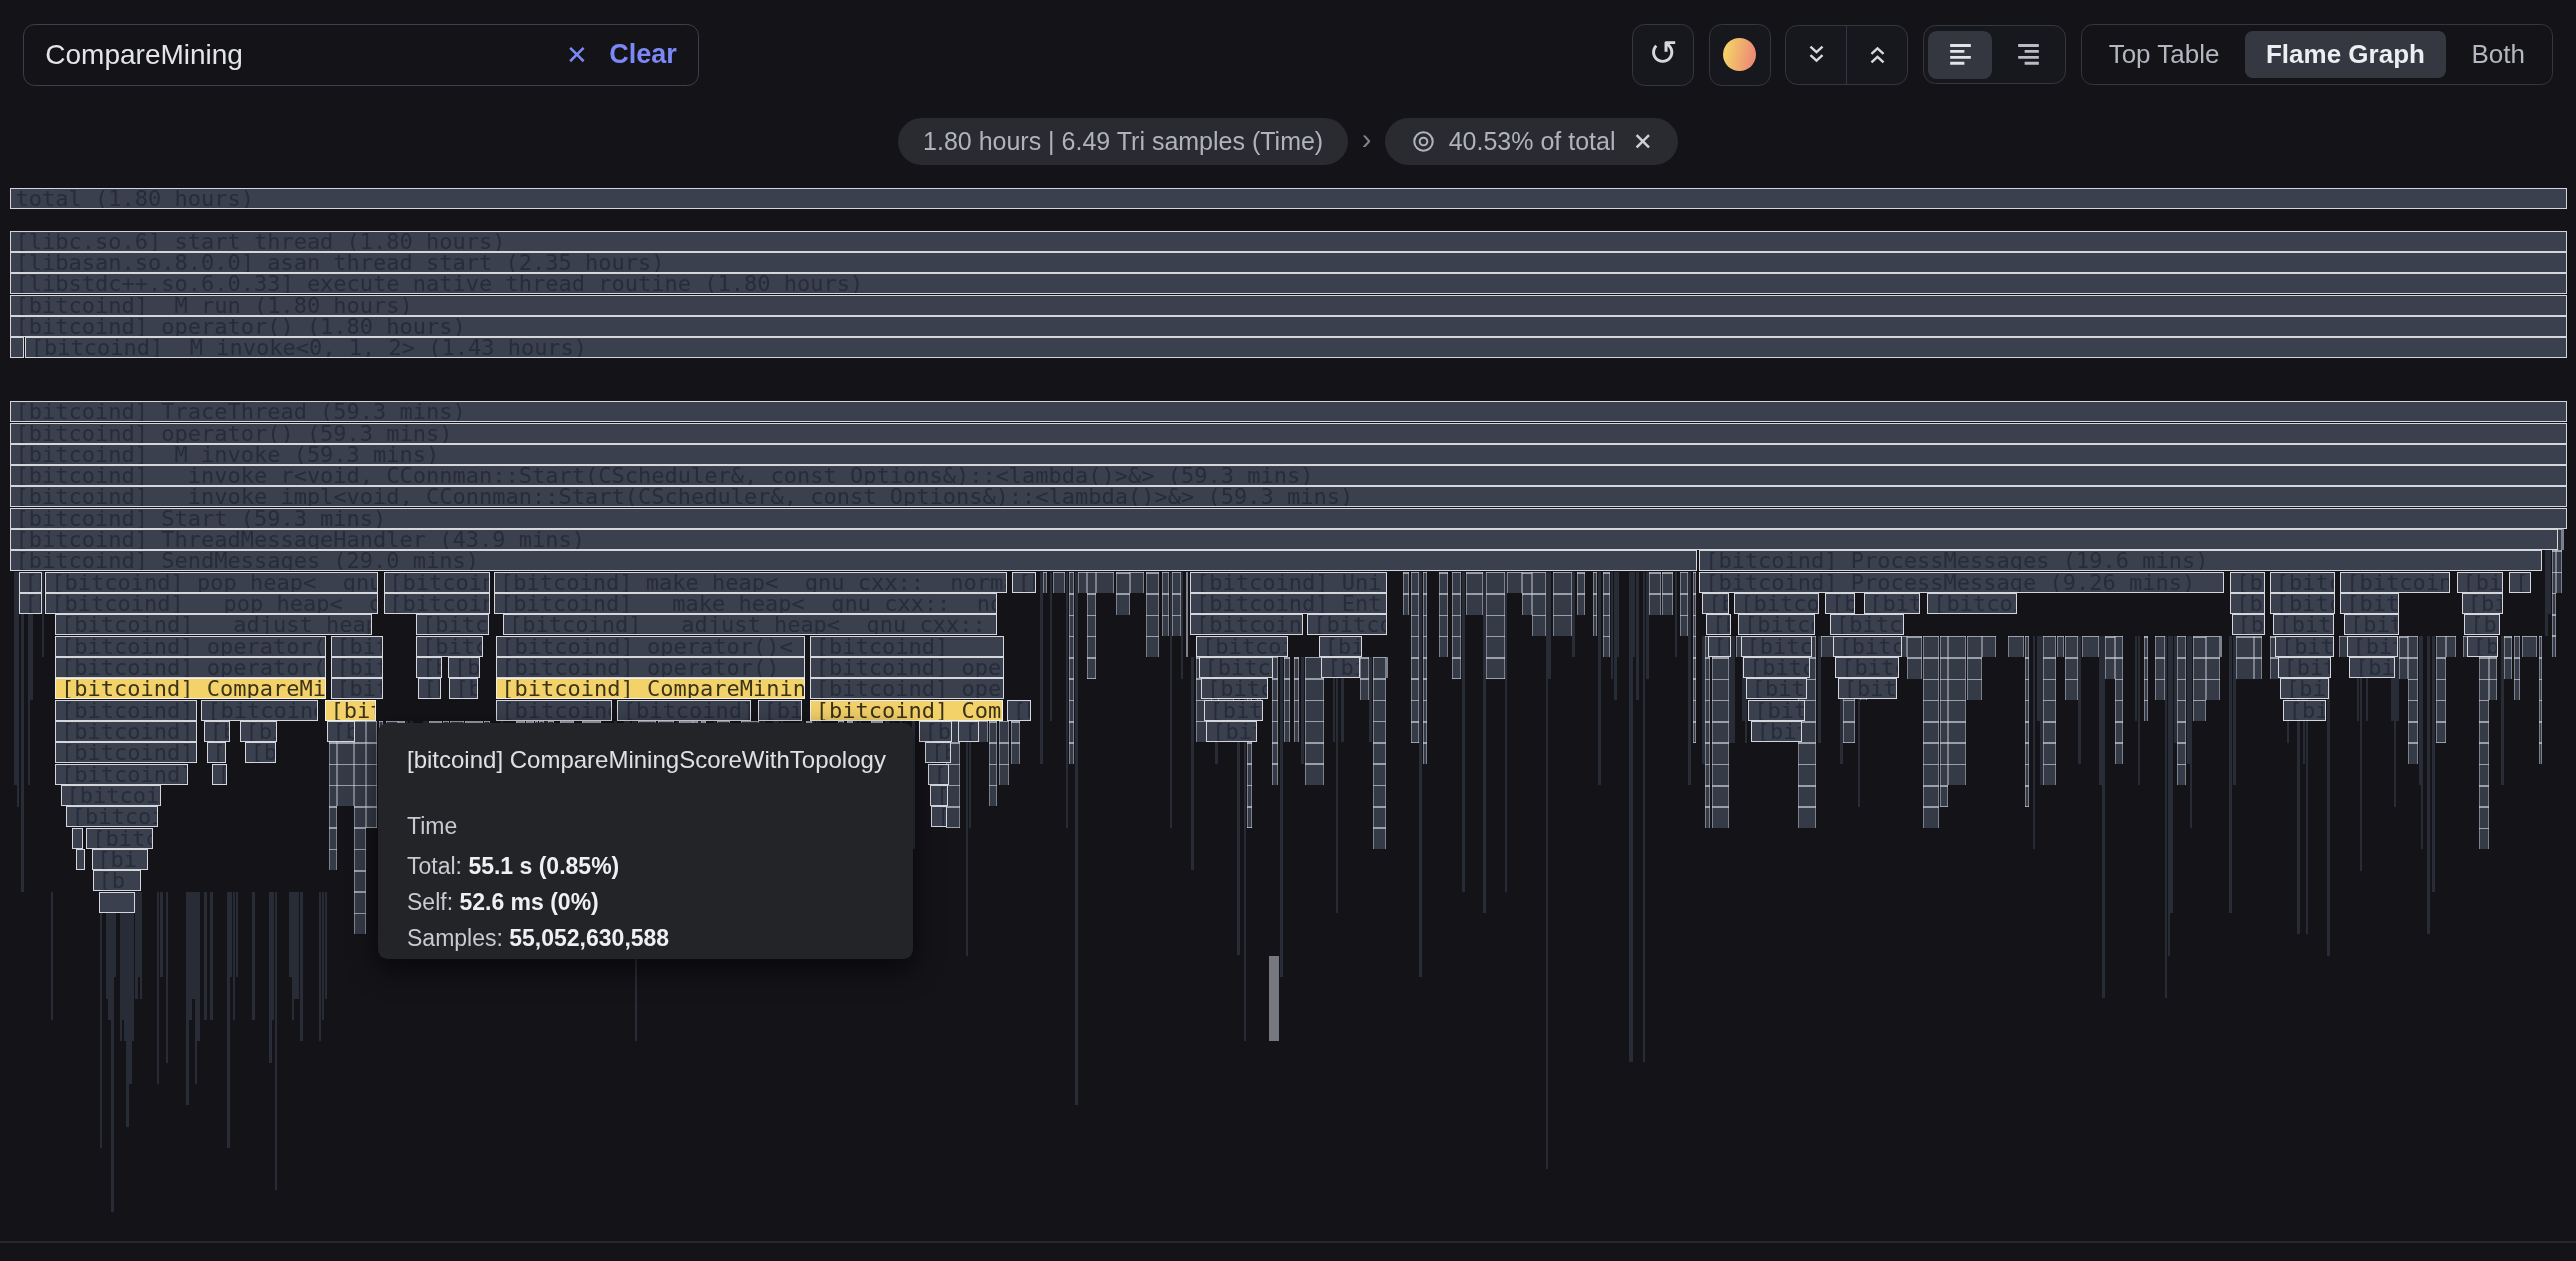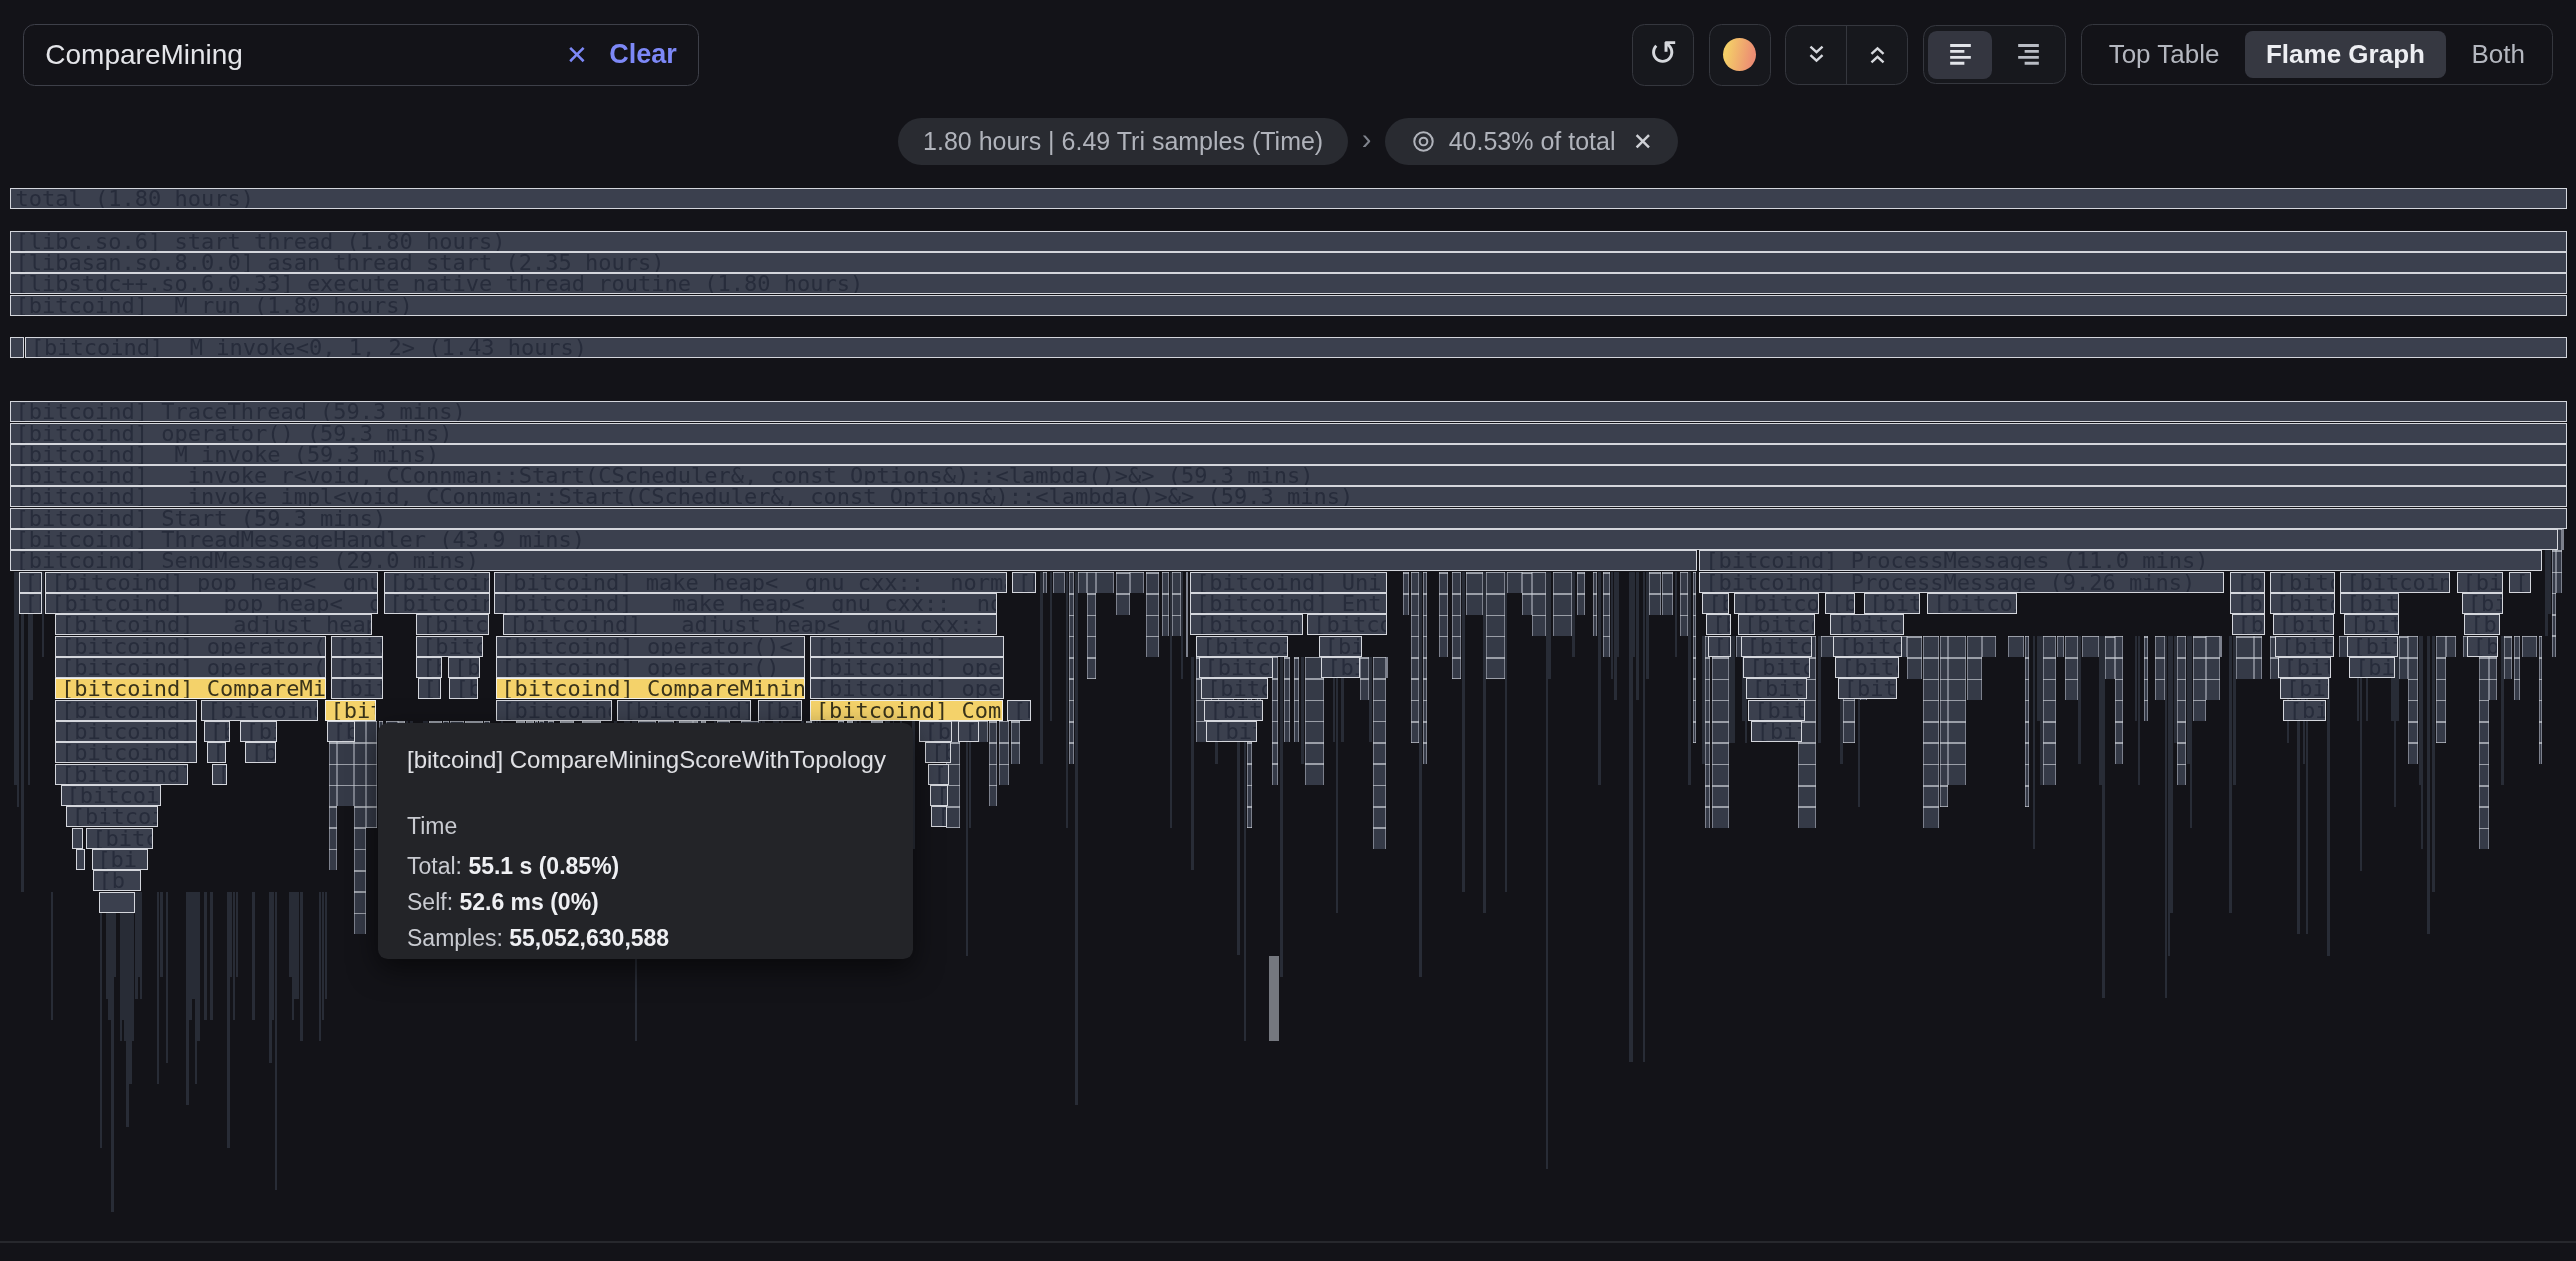--- a/index.html
+++ b/index.html
@@ -115,31 +115,32 @@
     <span class="chip-x">✕</span>
   </div>
 </div>
 
 <div class="flame" id="flame">
     <div class="bar" style="left: 0%; width: 100%; top: 0px;">total (1.80 hours)</div>
     <div class="bar" style="left: 0%; width: 100%; top: 43px;">[libc.so.6] start_thread (1.80 hours)</div>
     <div class="bar" style="left: 0%; width: 100%; top: 64px;">[libasan.so.8.0.0] asan_thread_start (2.35 hours)</div>
     <div class="bar" style="left: 0%; width: 100%; top: 85px;">[libstdc++.so.6.0.33] execute_native_thread_routine (1.80 hours)</div>
     <div class="bar" style="left: 0%; width: 100%; top: 107px;">[bitcoind] _M_run (1.80 hours)</div>
+    <div class="bar" style="left: 0%; width: 100%; top: 128px;">[bitcoind] operator() (1.80 hours)</div>
     <div class="bar" style="left: 0%; width: 0.55%; top: 149px;"></div>
     <div class="bar" style="left: 0.6%; width: 99.4%; top: 149px;">[bitcoind] _M_invoke&lt;0, 1, 2&gt; (1.43 hours)</div>
     <div class="bar" style="left: 0%; width: 100%; top: 213px;">[bitcoind] TraceThread (59.3 mins)</div>
     <div class="bar" style="left: 0%; width: 100%; top: 235px;">[bitcoind] operator() (59.3 mins)</div>
     <div class="bar" style="left: 0%; width: 100%; top: 256px;">[bitcoind] _M_invoke (59.3 mins)</div>
     <div class="bar" style="left: 0%; width: 100%; top: 277px;">[bitcoind] __invoke_r&lt;void, CConnman::Start(CScheduler&amp;, const Options&amp;)::&lt;lambda()&gt;&amp;&gt; (59.3 mins)</div>
     <div class="bar" style="left: 0%; width: 100%; top: 298px;">[bitcoind] __invoke_impl&lt;void, CConnman::Start(CScheduler&amp;, const Options&amp;)::&lt;lambda()&gt;&amp;&gt; (59.3 mins)</div>
     <div class="bar" style="left: 0%; width: 100%; top: 320px;">[bitcoind] Start (59.3 mins)</div>
     <div class="bar" style="left: 0%; width: 99.65%; top: 341px;">[bitcoind] ThreadMessageHandler (43.9 mins)</div>
     <div class="bar" style="left: 0%; width: 66%; top: 362px;">[bitcoind] SendMessages (29.0 mins)</div>
-    <div class="bar" style="left: 66.08%; width: 32.95%; top: 362px;">[bitcoind] ProcessMessages (11.0 mins)</div>
+    <div class="bar" style="left: 66.08%; width: 32.95%; top: 362px;">[bitcoind] ProcessMessages (19.6 mins)</div>
     <div class="bar" style="left: 0.35%; width: 0.9%; top: 384px;">[bitcoind]</div>
     <div class="bar" style="left: 1.4%; width: 13%; top: 384px;">[bitcoind] pop_heap&lt;__gnu_cxx::__normal_iterator&lt;</div>
     <div class="bar" style="left: 14.62%; width: 4.18%; top: 384px;">[bitcoind] operator()</div>
     <div class="bar" style="left: 18.95%; width: 20.05%; top: 384px;">[bitcoind] make_heap&lt;__gnu_cxx::__normal_iterator&lt;</div>
     <div class="bar" style="left: 39.2%; width: 0.92%; top: 384px;">[bitcoind]</div>
     <div class="bar" style="left: 46.17%; width: 7.7%; top: 384px;">[bitcoind] Uni</div>
     <div class="bar" style="left: 66.08%; width: 20.5%; top: 384px;">[bitcoind] ProcessMessage (9.26 mins)</div>
     <div class="bar" style="left: 86.85%; width: 1.35%; top: 384px;">[bitcoind]</div>
     <div class="bar" style="left: 88.4%; width: 2.55%; top: 384px;">[bitcoind] operator()</div>
     <div class="bar" style="left: 91.15%; width: 4.3%; top: 384px;">[bitcoind] operator()</div>

